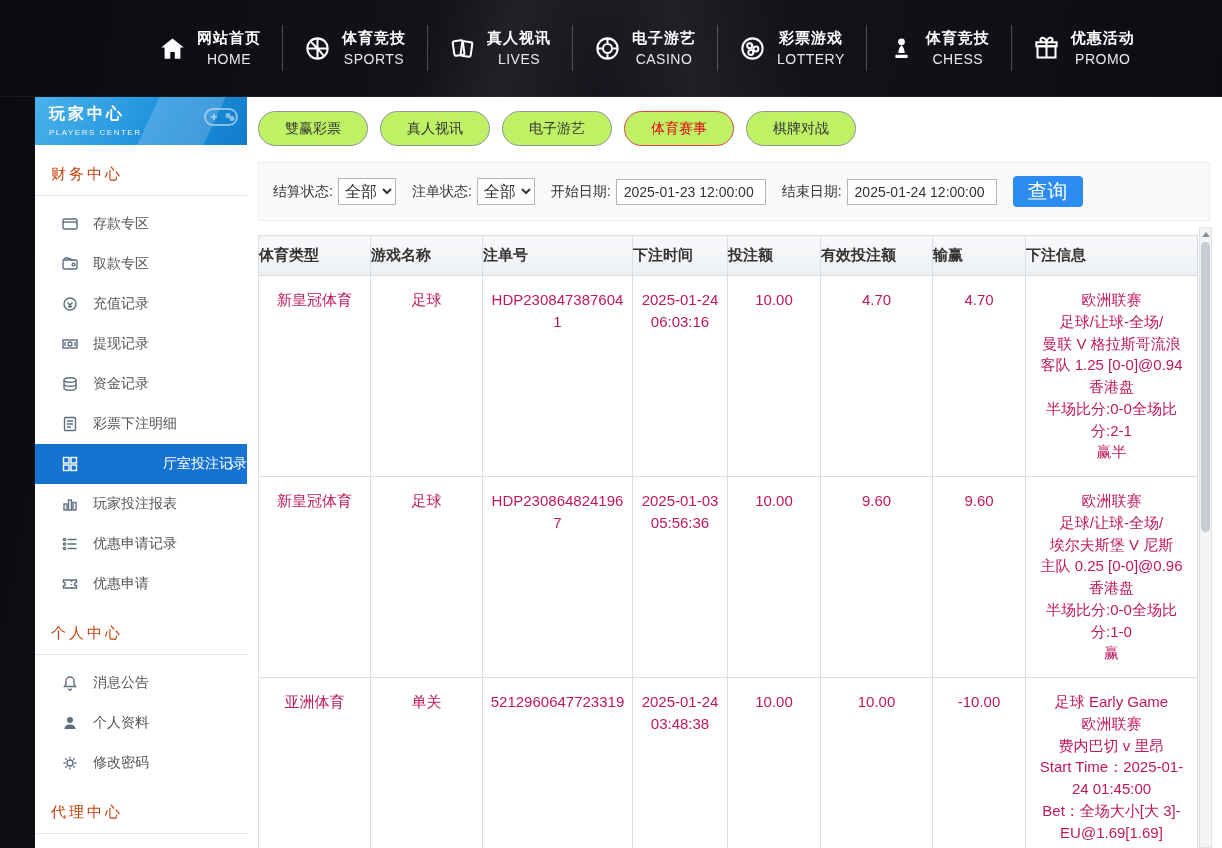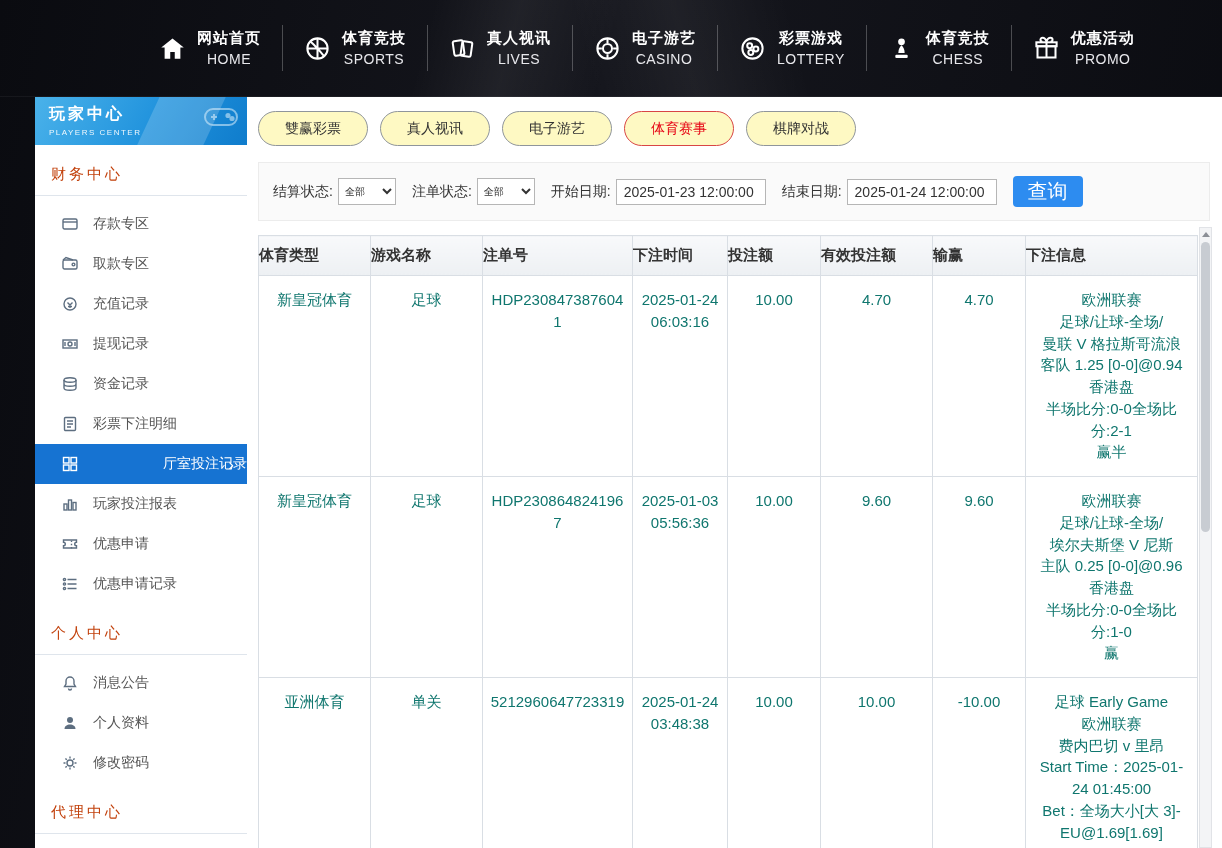--- a/index.html
+++ b/index.html
@@ -45,38 +45,38 @@
   .sb-item.active { background:#1673d2; color:#fff;justify-content:space-between; }
   .sb-item.active .icon { color:#fff; }
   .chev { display:none; }
   .sb-item.active .chev { display:block; position:absolute; right:13px; color:#fff;
     font-size:17px; line-height:1; }
   .chev::after { content:"›"; }
   
   .content { flex:1 1 auto; background:#fff; padding:14px 12px 0 11px; position:relative; overflow:hidden; }
   .tabs { display:flex; gap:12px; }
   .tab-pill { height:35px; padding:0 26px; border-radius:18px; border:1px solid #8f959b;
-    background:#fef9c3; font-size:14px; color:#333; cursor:pointer; font-family:inherit;text-align:right; }
+    background:#bef264; font-size:14px; color:#333; cursor:pointer; font-family:inherit;text-align:right; }
   .tab-pill.active { color:#e60012; border-color:#d84545; }
   .filterbar { margin-top:16px; background:#fafafa; border:1px solid #ececec; padding:13px 14px;
     display:flex; align-items:center; font-size:14px; color:#333; }
   .filterbar label { margin-right:5px; }
   .gap { margin-left:16px; }
-  .filterbar select { height:27px; border:1px solid #b6b6b6; background:#fff; font-size:10px;
+  .filterbar select { height:27px; border:1px solid #b6b6b6; background:#fff; font-size:16px;
     font-family:inherit; color:#333; padding:0 2px; min-width:58px; }
   .date-input { height:26px; width:150px; border:1px solid #b6b6b6; font-size:14px;
     font-family:inherit; color:#333; padding:0 7px; }
   .query-btn { margin-left:16px; height:31px; padding:0 15px; background:#2d8cf0; border:none;
     border-radius:4px; color:#fff; font-size:20px; cursor:pointer; font-family:inherit; }
   .table-wrap { margin-top:14px; width:940px; }
   table { width:100%; border-collapse:collapse; table-layout:fixed; }
   th,td { border:1px solid #d9dee4; }
   th { height:40px; background:linear-gradient(#f8f9fb,#edf0f3); font-size:15px; color:#333;
     font-weight:bold; text-align:left; }
-  td { vertical-align:top; padding:13px 6px; text-align:center; font-size:15px; color:#0f766e;
+  td { vertical-align:top; padding:13px 6px; text-align:center; font-size:15px; color:#be185d;
     line-height:1.45; word-break:break-all; }
   td.info { white-space:pre-line; word-break:normal; overflow-wrap:break-word; }
   tr.tall { height:187px; }
   
   .v-scrollbar { position:absolute; top:130px; right:10px; width:13px; height:621px;
     background:#f3f4f6; border:1px solid #e1e3e7; }
   .v-scrollbar .arrow { height:12px; display:flex; align-items:center; justify-content:center; }
   .v-scrollbar .arrow i { width:0; height:0; border-left:4px solid transparent;
     border-right:4px solid transparent; border-bottom:5px solid #8b8f96; }
   .v-scrollbar .thumb { margin:2px 1px; height:290px; background:#c8ccd2; border-radius:6px; cursor:grab; }
@@ -269,36 +269,36 @@
                 <rect x="2" y="8" width="3" height="6"></rect>
                 <rect x="6.5" y="4" width="3" height="10"></rect>
                 <rect x="11" y="6.5" width="3" height="7.5"></rect>
               </svg>
             </span>
           <span>玩家投注报表</span>
         </div>
         <div class="sb-item">
           <span class="icon">
               <svg viewBox="0 0 16 16" fill="none" stroke="currentColor" stroke-width="1.4">
-                <path d="M1.5 5 h13 v2.2 a1.8 1.8 0 0 0 0 3.6 V13 h-13 v-2.2 a1.8 1.8 0 0 0 0-3.6 z" transform="translate(0,-1)"></path>
-                <path d="M9.5 4.5 v8" stroke-dasharray="1.6 1.6"></path>
-              </svg>
-            </span>
-          <span>优惠申请</span>
-        </div>
-        <div class="sb-item">
-          <span class="icon">
-              <svg viewBox="0 0 16 16" fill="none" stroke="currentColor" stroke-width="1.4">
                 <path d="M5.5 3.5 h9 M5.5 8 h9 M5.5 12.5 h9"></path>
                 <circle cx="2.5" cy="3.5" r="1.1"></circle>
                 <circle cx="2.5" cy="8" r="1.1"></circle>
                 <circle cx="2.5" cy="12.5" r="1.1"></circle>
               </svg>
             </span>
           <span>优惠申请记录</span>
+        </div>
+        <div class="sb-item">
+          <span class="icon">
+              <svg viewBox="0 0 16 16" fill="none" stroke="currentColor" stroke-width="1.4">
+                <path d="M1.5 5 h13 v2.2 a1.8 1.8 0 0 0 0 3.6 V13 h-13 v-2.2 a1.8 1.8 0 0 0 0-3.6 z" transform="translate(0,-1)"></path>
+                <path d="M9.5 4.5 v8" stroke-dasharray="1.6 1.6"></path>
+              </svg>
+            </span>
+          <span>优惠申请</span>
         </div>
       </div>
 
       <div class="sb-section-title">个人中心</div>
       <div class="sb-items">
         <div class="sb-item">
           <span class="icon">
               <svg viewBox="0 0 16 16" fill="none" stroke="currentColor" stroke-width="1.4">
                 <path d="M8 2 a4 4 0 0 1 4 4 v3 l1.5 2.5 H2.5 L4 9 V6 a4 4 0 0 1 4-4 z"></path>
                 <path d="M6.5 13.5 a1.5 1.5 0 0 0 3 0"></path>

